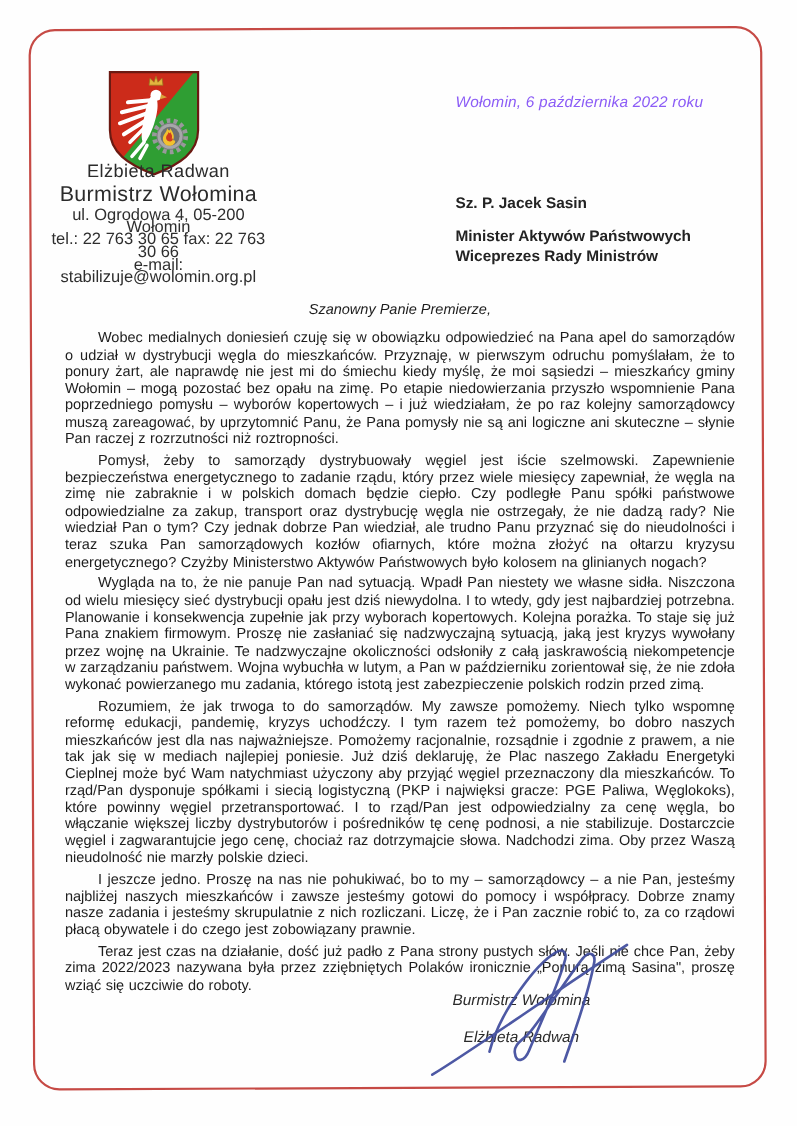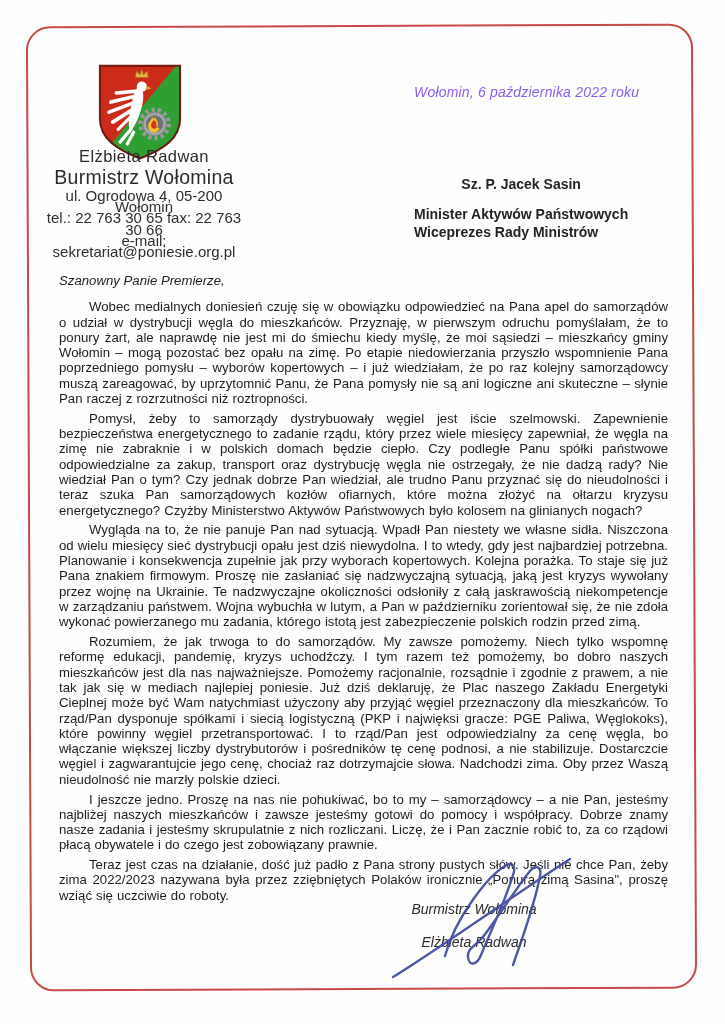--- a/index.html
+++ b/index.html
@@ -27,25 +27,25 @@
   }
   .sender-name  { font-size:16.5px; letter-spacing:.4px; line-height:19px; }
   .sender-title { font-size:19.5px; letter-spacing:.3px; line-height:22px; }
   .sender-contact { margin-top:2px; font-size:15px; line-height:11.2px; color:#2e2e2e; }
   
   .date {
     position:absolute; left:414px; top:84px;
     font-size:14px; font-style:italic; color:#8b5cf6; letter-spacing:.2px;
   }
   .recipient { position:absolute; left:414px; top:176px; font-weight:bold; font-size:14px; color:#232323; }
-  .recipient .r1 { margin-bottom:13px;text-align:center; }
+  .recipient .r1 { margin-bottom:13px; }
   .recipient .r2 { line-height:18px; }
   
   .body-block { position:absolute; left:59px; top:273px; width:609px; font-size:13.2px; }
-  .salutation { font-style:italic; margin:0 0 11px 0; line-height:15.3px; }
+  .salutation { font-style:italic; margin:0 0 11px 0; line-height:15.3px;text-align:center; }
   .body-block p {
     margin:0 0 4.5px 0;
     text-align:justify; text-indent:30px;
     line-height:15.3px;
     word-spacing:.4px;
   }
   
   .sign-block {
     position:absolute; left:384px; top:901px; width:180px;
     text-align:center; font-style:italic; font-size:14px; color:#2a2a2a;
@@ -95,21 +95,21 @@
 
     <path d="M6,4 H94 V62 C94,84 76,96 50,106 C24,96 6,84 6,62 Z" fill="none" stroke="#6b1a12" stroke-width="2.2"></path>
   </svg>
 
   <div class="sender">
     <div class="sender-name">Elżbieta Radwan</div>
     <div class="sender-title">Burmistrz Wołomina</div>
     <div class="sender-contact">
       <div>ul. Ogrodowa 4, 05-200 Wołomin</div>
       <div>tel.: 22 763 30 65   fax: 22 763 30 66</div>
-      <div>e-mail: sekretariat@poniesie.org.pl</div>
+      <div>e-mail: stabilizuje@wolomin.org.pl</div>
     </div>
   </div>
 
   <div class="date">Wołomin, 6 października 2022 roku</div>
 
   <div class="recipient">
     <div class="r1">Sz. P. Jacek Sasin</div>
     <div class="r2">
       <div>Minister Aktywów Państwowych</div>
       <div>Wiceprezes Rady Ministrów</div>

